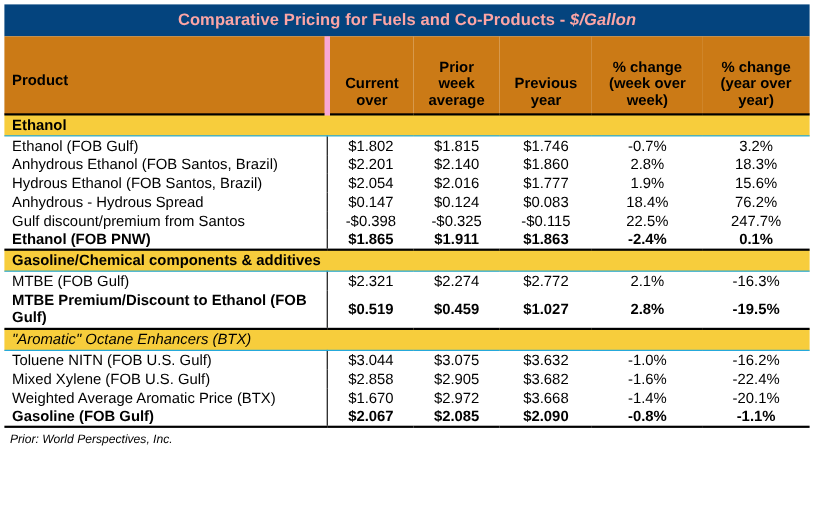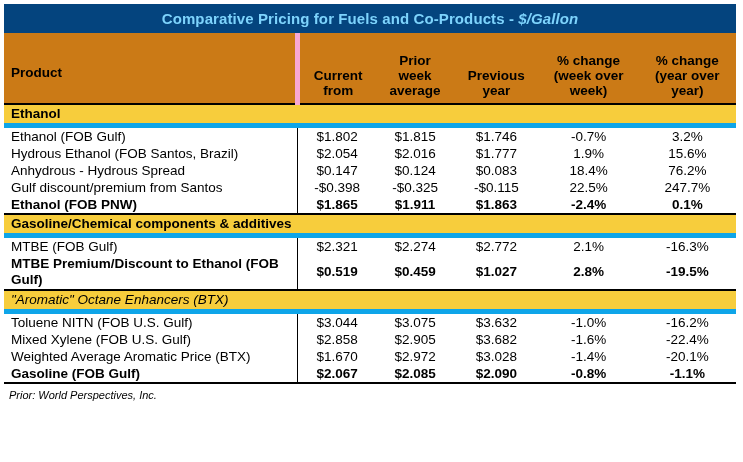--- a/index.html
+++ b/index.html
@@ -20,21 +20,21 @@
     width: 743px;
     height: 462px;
     background: #ffffff;
     box-sizing: border-box;
     padding: 4px 7px 0 4px;
   }
 
   
   .title-bar {
     background: #04447e;
-    color: #7dd3fc;
+    color: #fca5a5;
     height: 29px;
     line-height: 29px;
     text-align: center;
     font-size: 15px;
     font-weight: bold;
     letter-spacing: 0.1px;
     white-space: nowrap;
     overflow: hidden;
   }
   .title-bar .unit {
@@ -81,21 +81,21 @@
     border-left: 5px solid #f9a8d4;
   }
 
   
   tr.section-row td {
     background: #f7cd3c;
     font-weight: bold;
     font-size: 13.5px;
     text-align: left;
     padding: 1px 0 2px 7px;
-    border-bottom: 5px solid #0ea5e9;
+    border-bottom: 1px solid #0ea5e9;
     line-height: 15px;
   }
   tr.section-row.italic td {
     font-weight: normal;
     font-style: italic;
   }
 
   
   tr.data-row td {
     background: #ffffff;
@@ -153,40 +153,48 @@
       <col class="c-product">
       <col class="c-val">
       <col class="c-val">
       <col class="c-val3">
       <col class="c-pct">
       <col class="c-pct2">
     </colgroup>
     <thead>
       <tr>
         <th class="product-head">Product</th>
-        <th class="num-head first-num"><span>Current</span><br><span>from</span></th>
+        <th class="num-head first-num"><span>Current</span><br><span>over</span></th>
         <th class="num-head"><span>Prior</span><br><span>week</span><br><span>average</span></th>
         <th class="num-head"><span>Previous</span><br><span>year</span></th>
         <th class="num-head"><span>% change</span><br><span>(week over</span><br><span>week)</span></th>
         <th class="num-head"><span>% change</span><br><span>(year over</span><br><span>year)</span></th>
       </tr>
     </thead>
     <tbody id="table-body">
         <tr class="section-row">
           <td colspan="6">Ethanol</td>
         </tr>
         <tr class="data-row">
           <td class="label">Ethanol (FOB Gulf)</td>
           <td class="num first-num">$1.802</td>
           <td class="num">$1.815</td>
           <td class="num">$1.746</td>
           <td class="num">-0.7%</td>
           <td class="num">3.2%</td>
         </tr>
         <tr class="data-row">
+          <td class="label">Anhydrous Ethanol (FOB Santos, Brazil)</td>
+          <td class="num first-num">$2.201</td>
+          <td class="num">$2.140</td>
+          <td class="num">$1.860</td>
+          <td class="num">2.8%</td>
+          <td class="num">18.3%</td>
+        </tr>
+        <tr class="data-row">
           <td class="label">Hydrous Ethanol (FOB Santos, Brazil)</td>
           <td class="num first-num">$2.054</td>
           <td class="num">$2.016</td>
           <td class="num">$1.777</td>
           <td class="num">1.9%</td>
           <td class="num">15.6%</td>
         </tr>
         <tr class="data-row">
           <td class="label">Anhydrous - Hydrous Spread</td>
           <td class="num first-num">$0.147</td>
@@ -246,21 +254,21 @@
           <td class="num first-num">$2.858</td>
           <td class="num">$2.905</td>
           <td class="num">$3.682</td>
           <td class="num">-1.6%</td>
           <td class="num">-22.4%</td>
         </tr>
         <tr class="data-row">
           <td class="label">Weighted Average Aromatic Price (BTX)</td>
           <td class="num first-num">$1.670</td>
           <td class="num">$2.972</td>
-          <td class="num">$3.028</td>
+          <td class="num">$3.668</td>
           <td class="num">-1.4%</td>
           <td class="num">-20.1%</td>
         </tr>
         <tr class="data-row block-end">
           <td class="label">Gasoline (FOB Gulf)</td>
           <td class="num first-num">$2.067</td>
           <td class="num">$2.085</td>
           <td class="num">$2.090</td>
           <td class="num">-0.8%</td>
           <td class="num">-1.1%</td>

